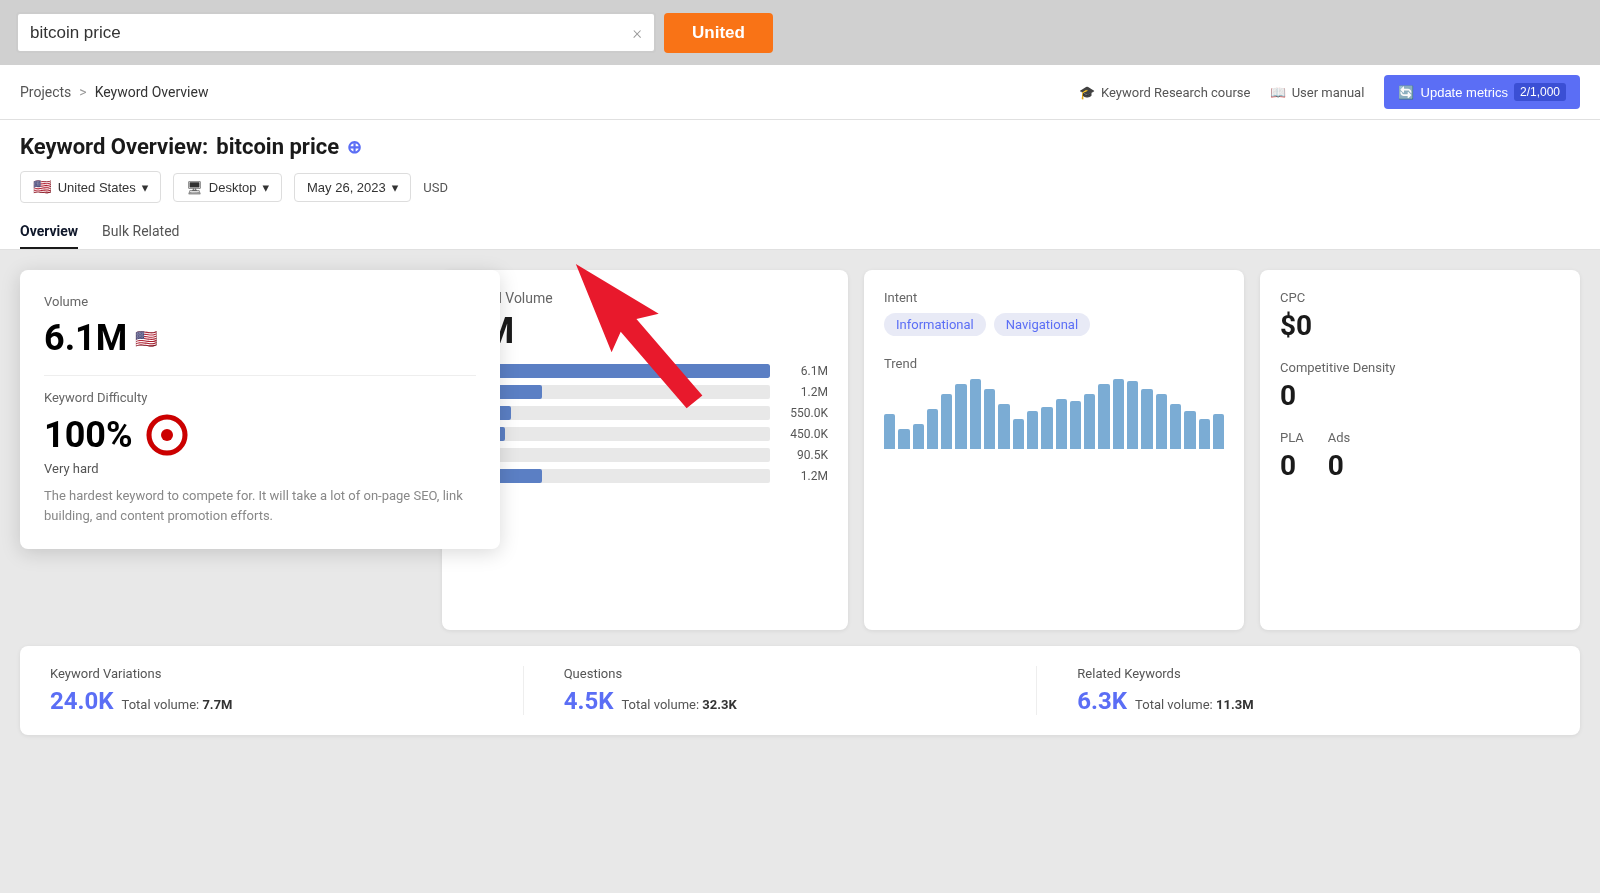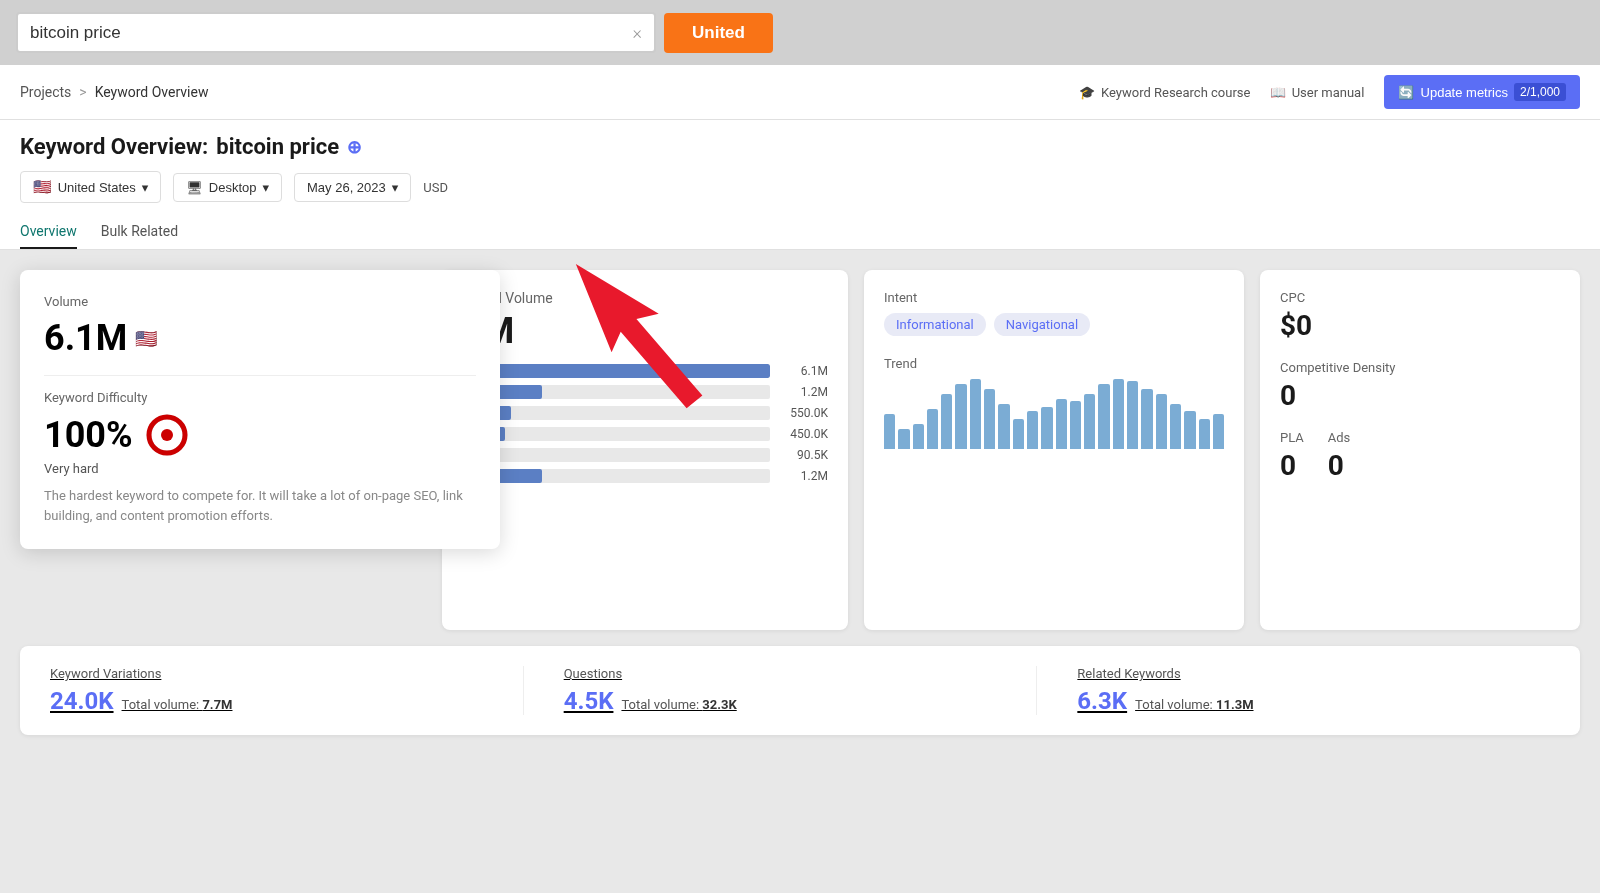--- a/index.html
+++ b/index.html
@@ -149,23 +149,23 @@
       gap: 24px;
     }
     .tab {
       padding: 8px 0;
       font-size: 14px;
       cursor: pointer;
       color: #555;
       border-bottom: 2px solid transparent;
     }
     .tab.active {
-      color: #0f766e;
+      color: #0f172a;
       border-bottom: 2px solid #1a1a1a;
-      font-weight: 400;
+      font-weight: 700;
     }
 
     
     .main-content {
       padding: 20px;
       display: grid;
       grid-template-columns: 1fr 1fr 380px 320px;
       gap: 16px;
       position: relative;
     }
@@ -293,21 +293,20 @@
       gap: 0;
       grid-column: 1 / -1;
       grid-row: 2;
       box-shadow: 0 1px 4px rgba(0,0,0,0.08);
     }
     .stat-section {
       flex: 1;
       padding-right: 60px;
       border-right: 1px solid #eee;
       margin-right: 40px;
-      text-decoration: underline;
     }
     .stat-section:last-child {
       border-right: none;
       margin-right: 0;
     }
     .stat-title {
       font-size: 13px;
       color: #555;
       margin-bottom: 6px;
     }

